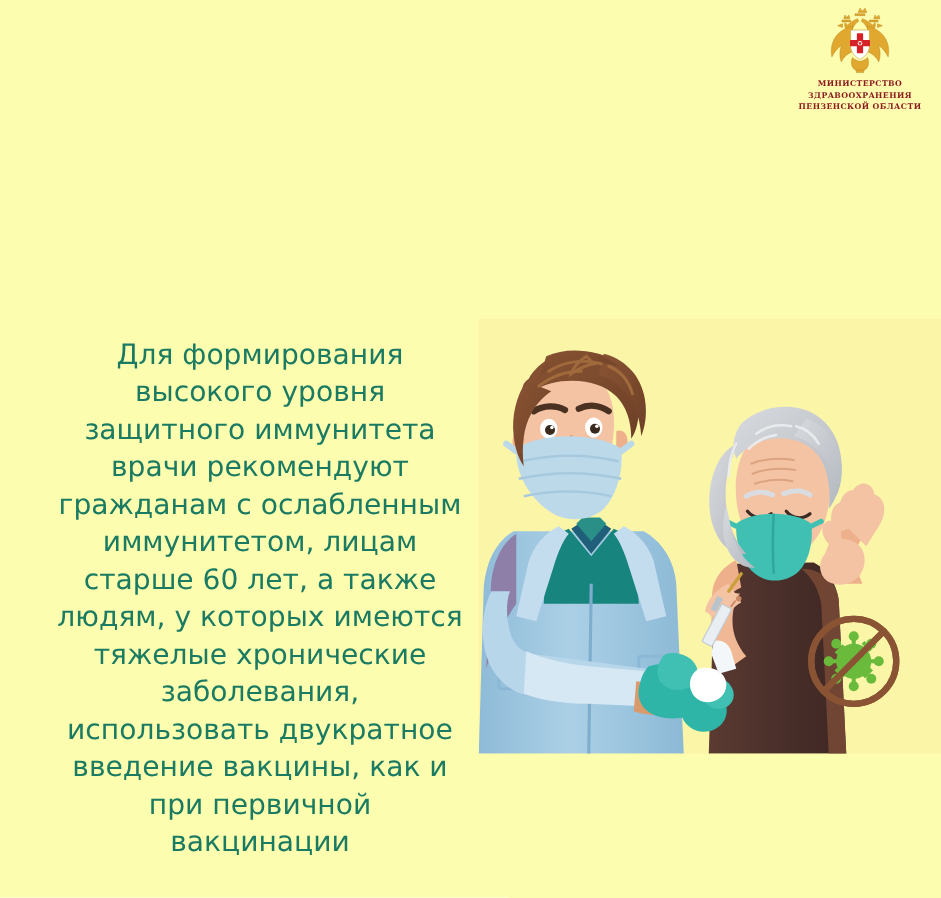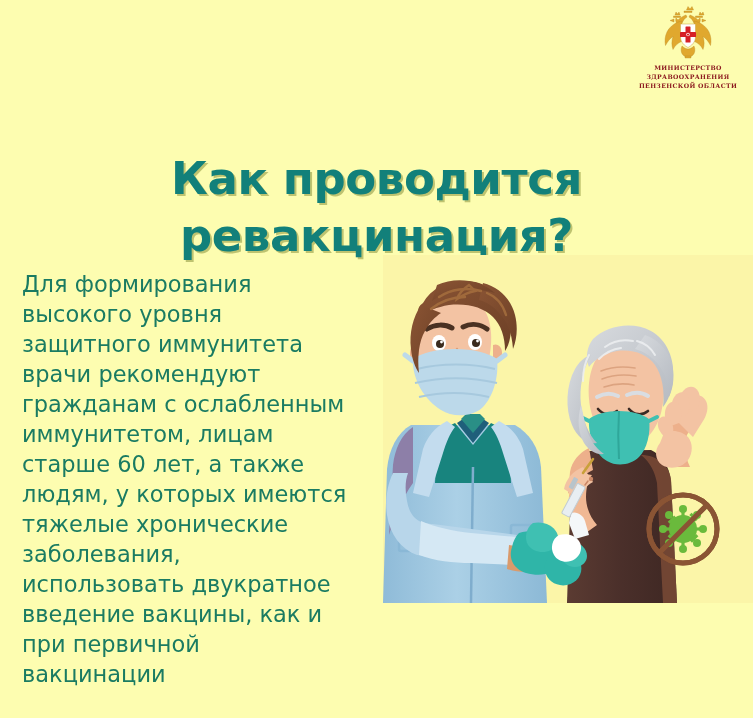--- a/index.html
+++ b/index.html
@@ -63,20 +63,21 @@
     letter-spacing: -0.4px;
     white-space: pre-line;
   }
 
   
   #poster-body {
     position: absolute;
     top: 246px;
     left: 22px;
     width: 372px;
+    text-align: center;
     font-family: "DejaVu Sans", sans-serif;
     font-weight: 400;
     font-size: 22.5px;
     line-height: 30px;
     color: #1a7b62;
     white-space: pre-line;
     z-index: 3;
   }
 
   
@@ -133,22 +134,20 @@
 
       <circle cx="62" cy="61" r="3.6" fill="#ffffff"></circle>
       <path d="M59.6 59.4 h4.8 c0 2.2 -1 3.4 -2.4 3.4 c-1.4 0 -2.4 -1.2 -2.4 -3.4z" fill="#d62027"></path>
       <rect x="61.3" y="62.4" width="1.4" height="2" fill="#d62027"></rect>
     </svg>
     <div id="ministry-caption">МИНИСТЕРСТВО
 ЗДРАВООХРАНЕНИЯ
 ПЕНЗЕНСКОЙ  ОБЛАСТИ</div>
   </div>
 
-  <h1 id="poster-title">Как проводится
-ревакцинация?</h1>
 
   <div id="illustration">
     <svg width="370" height="348" viewBox="0 0 370 348" aria-hidden="true">
       <defs>
         <linearGradient id="coatGrad" x1="0" y1="0" x2="1" y2="0">
           <stop offset="0" stop-color="#8fbbd8"></stop>
           <stop offset="0.45" stop-color="#abd0e6"></stop>
           <stop offset="1" stop-color="#8cb9d6"></stop>
         </linearGradient>
         <linearGradient id="dressGrad" x1="0" y1="0" x2="1" y2="0">

